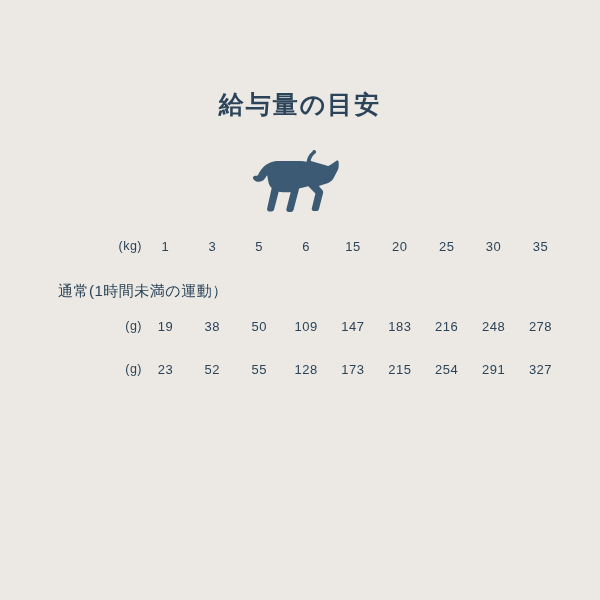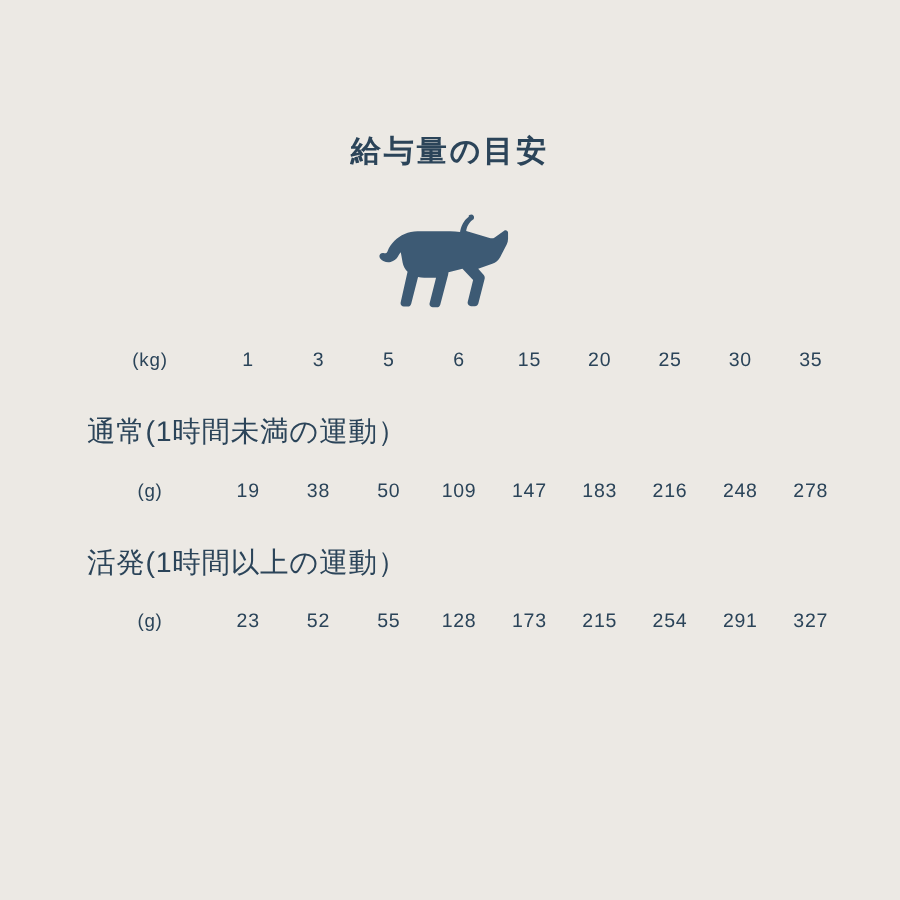--- a/index.html
+++ b/index.html
@@ -16,21 +16,21 @@
   }
   .page {
     position: relative;
     width: 600px;
     height: 600px;
     box-sizing: border-box;
     padding: 0 36px;
   }
   .title {
     text-align: center;
-    font-size: 20px;
+    font-size: 25px;
     font-weight: bold;
     letter-spacing: 2px;
     color: #2b4459;
     margin: 0;
     padding-top: 88px;
     line-height: 1.3;
   }
   .dog-wrap {
     display: flex;
     justify-content: center;
@@ -63,29 +63,29 @@
   }
   table.grid td {
     text-align: center;
     font-size: 13px;
     color: #2b4459;
     padding: 12px 0 10px 0;
     letter-spacing: 0.5px;
   }
   table.grid td.unit {
     width: 84px;
-    text-align: center;
+    text-align: right;
     padding-left: 22px;
     font-size: 12.5px;
     color: #2b4459;
   }
   .sub-label {
     margin-top: 18px;
     padding-left: 22px;
-    font-size: 19px;
+    font-size: 15px;
     color: #2b4459;
     letter-spacing: 0.5px;
   }
 </style>
 </head>
 <body>
 
 <div class="page">
 
   <h1 class="title">給与量の目安</h1>
@@ -126,21 +126,20 @@
       <td>109</td>
       <td>147</td>
       <td>183</td>
       <td>216</td>
       <td>248</td>
       <td>278</td>
     </tr>
   </tbody>
     </table>
 
-  <div class="sub-label">活発(1時間以上の運動）</div>
   <table class="grid">
     <tbody>
         <tr>
       <td class="unit">(g)</td>
       <td>23</td>
       <td>52</td>
       <td>55</td>
       <td>128</td>
       <td>173</td>
       <td>215</td>

